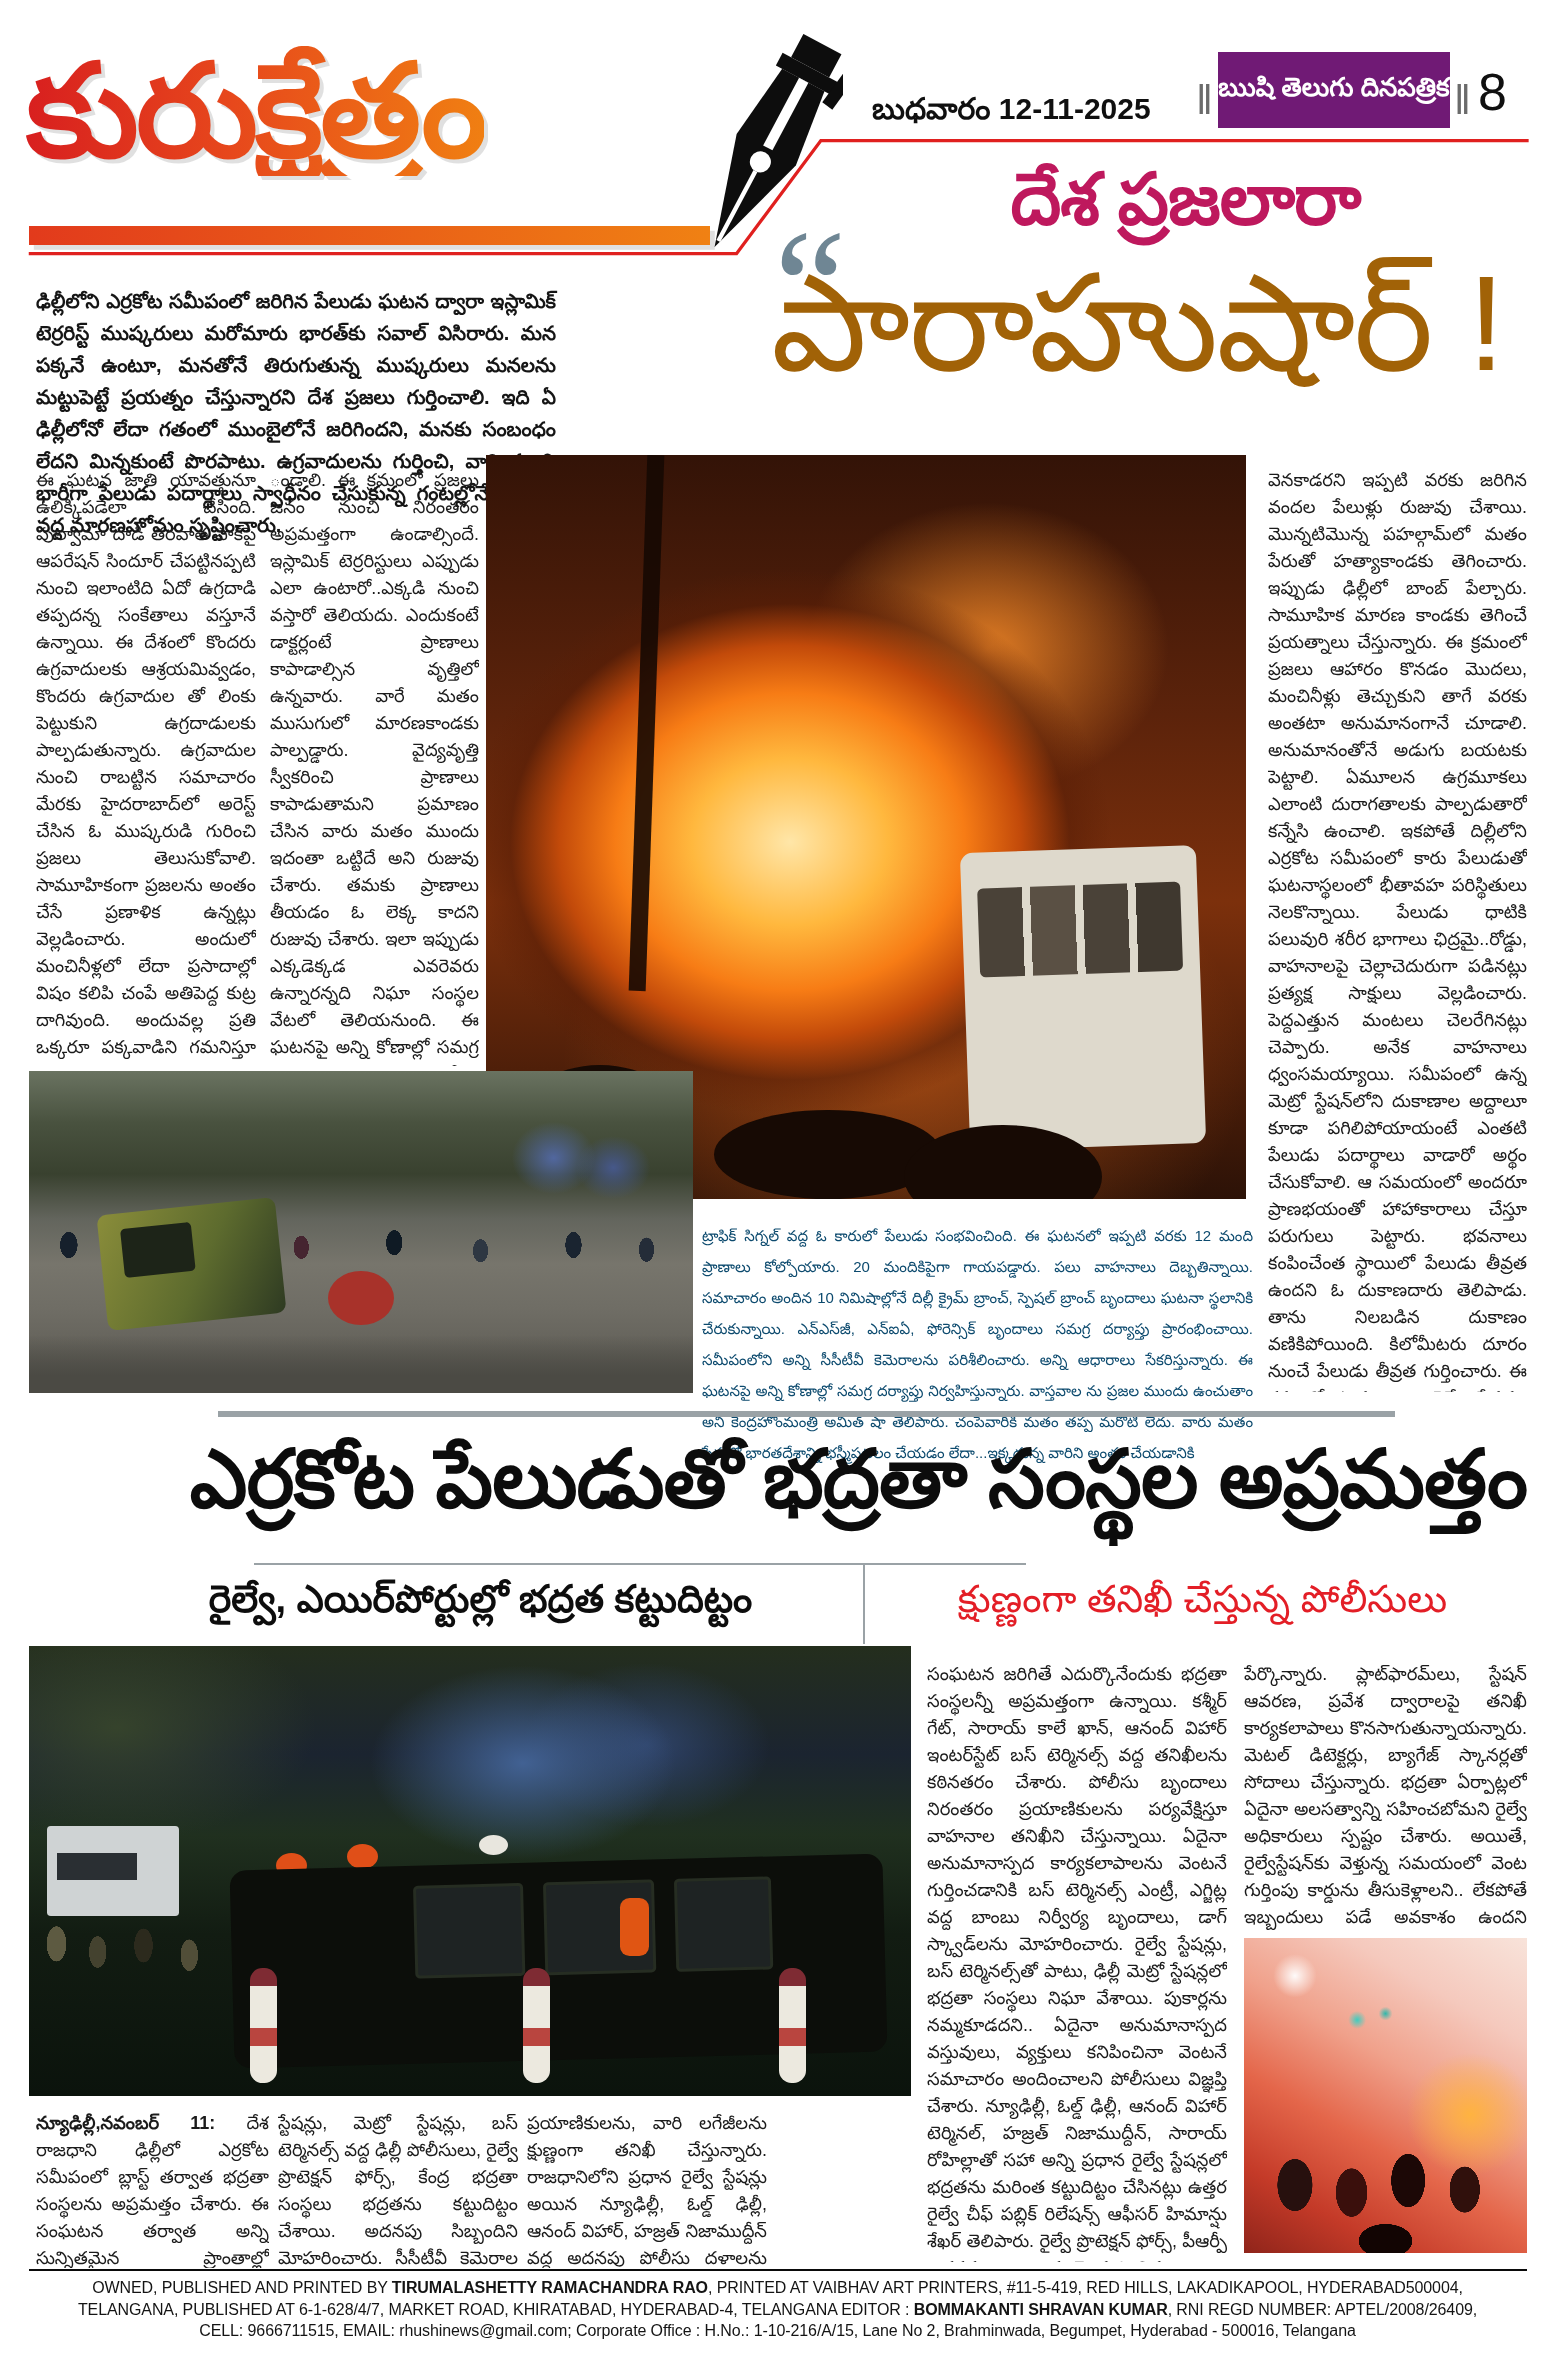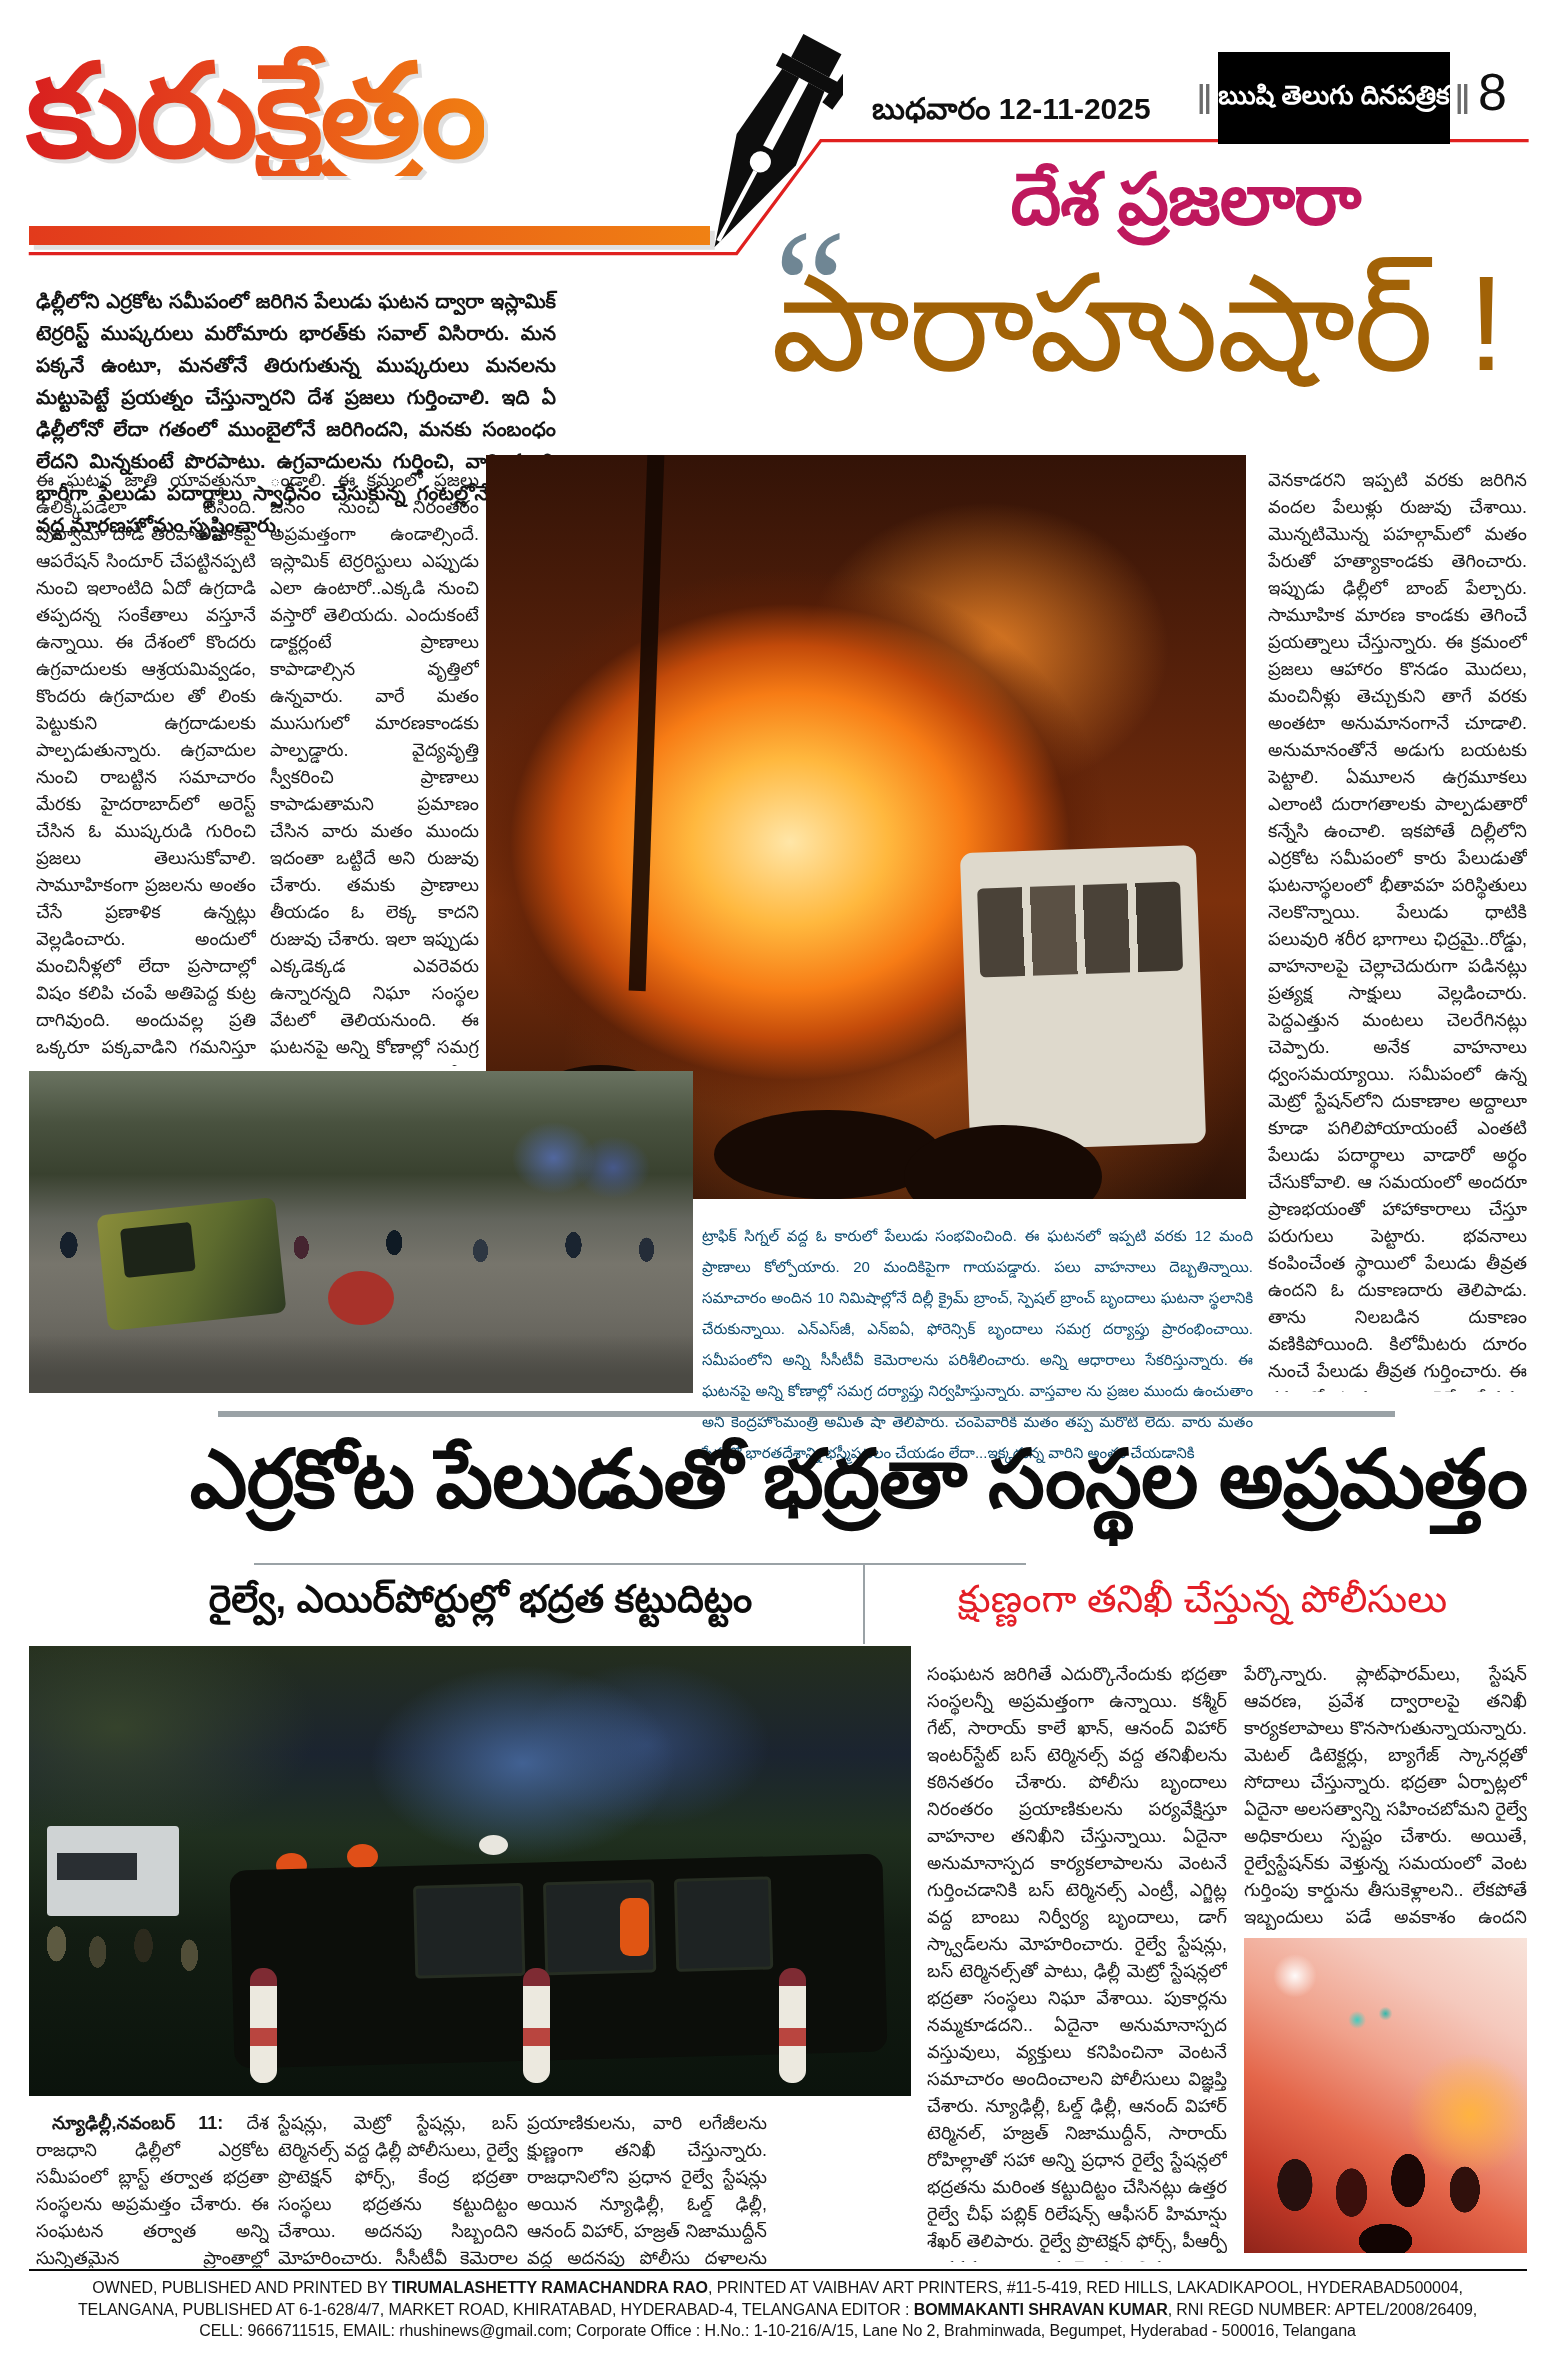--- a/index.html
+++ b/index.html
@@ -12,21 +12,21 @@
     background:linear-gradient(90deg,#d81f1f 0%,#e7481c 45%,#f07f12 100%);
     -webkit-background-clip:text;background-clip:text;color:transparent;
     text-shadow:none;filter:drop-shadow(4.8px 4.8px 0 #e0e0e0);}
   .masthead-bar{left:29px;top:226px;width:681px;height:19px;
     background:linear-gradient(90deg,#e23a1c,#f08113);box-shadow:4.8px 4.8px 0 #e0e0e0;}
   .redline-svg{left:0;top:0;width:1555px;height:307px;pointer-events:none;}
   .pen-svg{left:685px;top:34px;width:158px;height:240px;}
   .date-text{left:872px;top:92px;width:326px;font-size:30px;font-weight:bold;color:#101010;}
   .hdr-sep{top:77px;font-size:41px;color:#6b6b6b;font-weight:400;}
   .sep1{left:1196px;} .sep2{left:1454px;}
-  .badge{left:1218px;top:52px;width:232px;height:92px;background:#000000;
+  .badge{left:1218px;top:52px;width:232px;height:76px;background:#701a75;
     display:flex;align-items:center;justify-content:center;}
   .badge span{color:#ffffff;font-size:26px;font-weight:bold;}
   .page-num{left:1478px;top:62px;font-size:52px;font-weight:500;color:#101010;}
 
   
   .kicker{left:36px;top:285px;width:520px;font-size:20px;line-height:32px;font-weight:600;
     text-align:justify;color:#151515;}
   .h1a{left:843px;top:156px;width:685px;text-align:center;font-size:72px;font-weight:800;
     color:#be185d;line-height:1.2;letter-spacing:-1px;}
   .quote{left:774px;top:206px;font-size:163px;line-height:1;color:#6f8694;
@@ -123,21 +123,21 @@
     color:#0c0c0c;line-height:1.2;letter-spacing:-1px;}
   .sub-rule{left:254px;top:1563px;width:772px;height:1.9px;background:#9aa2a6;}
   .sub-vrule{left:863px;top:1563px;width:1.9px;height:81px;background:#9aa2a6;}
   .sub-left{left:120px;top:1578px;width:721px;text-align:center;font-size:38px;font-weight:800;color:#0d0d0d;}
   .sub-right{left:891px;top:1578px;width:623px;text-align:center;font-size:38px;font-weight:400;color:#e31e26;}
   .colA{left:36px;top:2110px;width:233px;height:158px;overflow:hidden;}
   .colB{left:278px;top:2110px;width:240px;height:158px;overflow:hidden;}
   .colC{left:527px;top:2110px;width:240px;height:158px;overflow:hidden;}
   .colD{left:927px;top:1661px;width:300px;height:601px;overflow:hidden;}
   .colE{left:1244px;top:1661px;width:283px;height:271px;overflow:hidden;}
-  .dateline{font-weight:bold;margin-left:16px;}
+  .dateline{font-weight:bold;}
 
   
   .foot-rule{left:29px;top:2269px;width:1498px;height:2.4px;background:#0a0a0a;}
   .footer{left:0;top:2277px;width:1555px;text-align:center;font-size:16px;line-height:21.6px;
     color:#141414;letter-spacing:-0.1px;}
   .footer b{font-weight:bold;}
 </style>
 </head>
 <body>
 

